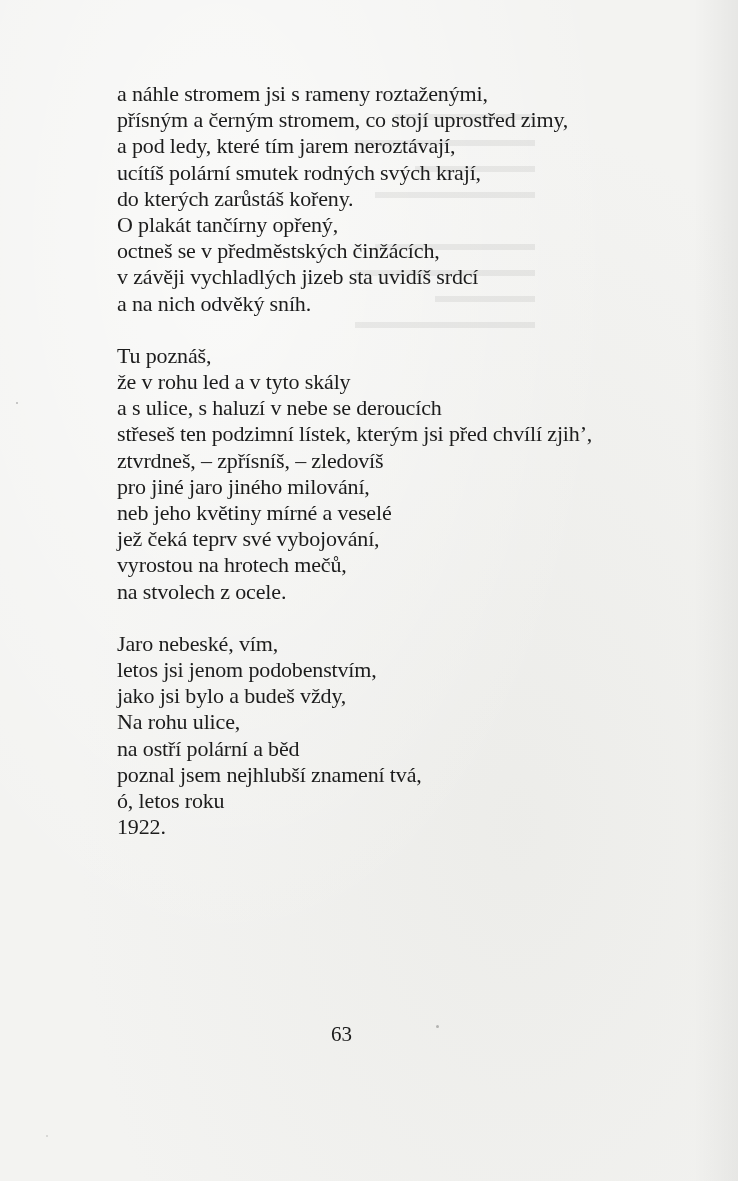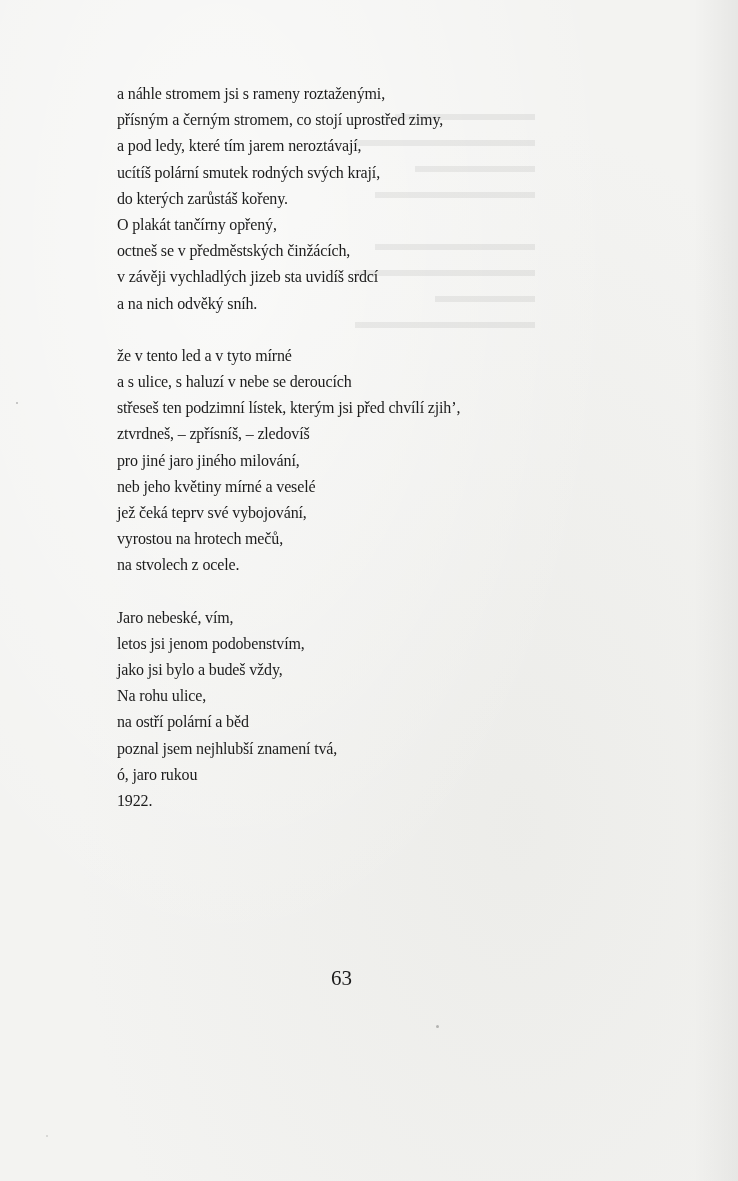--- a/index.html
+++ b/index.html
@@ -35,35 +35,35 @@
       line-height: 26px;
       transform: scaleX(-1);
       white-space: pre;
       pointer-events: none;
     }
     .poem {
       position: absolute;
       left: 117px;
       top: 81px;
       width: 560px;
-      font-size: 16px;
+      font-size: 22px;
       line-height: 26.2px;
       letter-spacing: -0.15px;
     }
     .stanza {
       margin: 0 0 26px 0;
     }
     .line {
       display: block;
       white-space: nowrap;
     }
     .page-number {
       position: absolute;
       left: 331px;
-      top: 966px;
+      top: 1022px;
       font-size: 21px;
       color: #1c1c1c;
     }
     .speck {
       position: absolute;
       width: 3px;
       height: 3px;
       border-radius: 50%;
       background: rgba(0,0,0,0.25);
     }
@@ -91,39 +91,40 @@
       <span class="line">a pod ledy, které tím jarem neroztávají,</span>
       <span class="line">ucítíš polární smutek rodných svých krají,</span>
       <span class="line">do kterých zarůstáš kořeny.</span>
       <span class="line">O plakát tančírny opřený,</span>
       <span class="line">octneš se v předměstských činžácích,</span>
       <span class="line">v závěji vychladlých jizeb sta uvidíš srdcí</span>
       <span class="line">a na nich odvěký sníh.</span>
     </div>
 
     <div class="stanza">
-      <span class="line">že v tento led a v tyto mírné</span>
+      <span class="line">Tu poznáš,</span>
+      <span class="line">že v rohu led a v tyto skály</span>
       <span class="line">a s ulice, s haluzí v nebe se deroucích</span>
       <span class="line">střeseš ten podzimní lístek, kterým jsi před chvílí zjihʼ,</span>
       <span class="line">ztvrdneš, – zpřísníš, – zledovíš</span>
       <span class="line">pro jiné jaro jiného milování,</span>
       <span class="line">neb jeho květiny mírné a veselé</span>
       <span class="line">jež čeká teprv své vybojování,</span>
       <span class="line">vyrostou na hrotech mečů,</span>
       <span class="line">na stvolech z ocele.</span>
     </div>
 
     <div class="stanza">
       <span class="line">Jaro nebeské, vím,</span>
       <span class="line">letos jsi jenom podobenstvím,</span>
       <span class="line">jako jsi bylo a budeš vždy,</span>
       <span class="line">Na rohu ulice,</span>
       <span class="line">na ostří polární a běd</span>
       <span class="line">poznal jsem nejhlubší znamení tvá,</span>
-      <span class="line">ó, jaro rukou</span>
+      <span class="line">ó, letos roku</span>
       <span class="line">1922.</span>
     </div>
 
   </div>
 
   <div class="page-number">63</div>
 
   <span class="speck" style="left:436px; top:1025px;"></span>
   <span class="speck" style="left:16px; top:402px; width:2px; height:2px;"></span>
   <span class="speck" style="left:46px; top:1135px; width:2px; height:2px; background:rgba(0,0,0,0.15);"></span>

